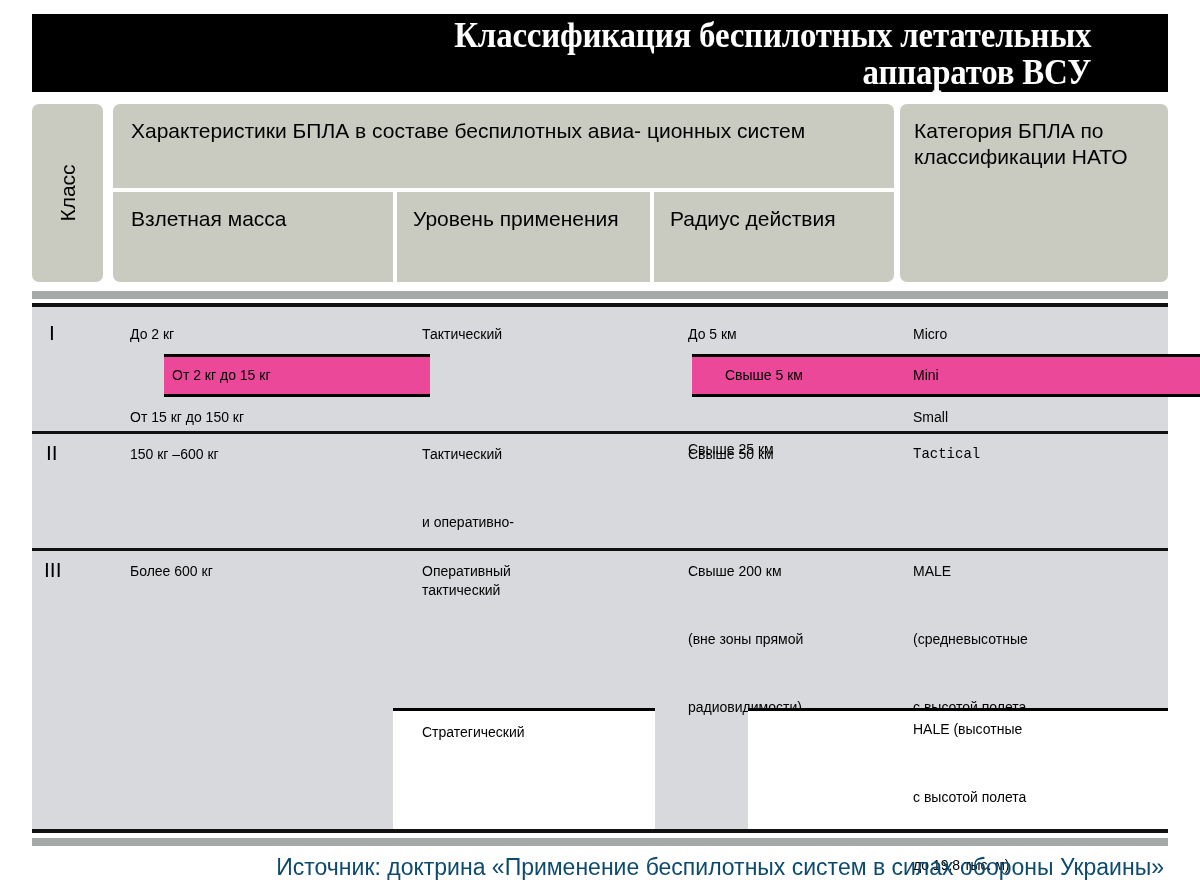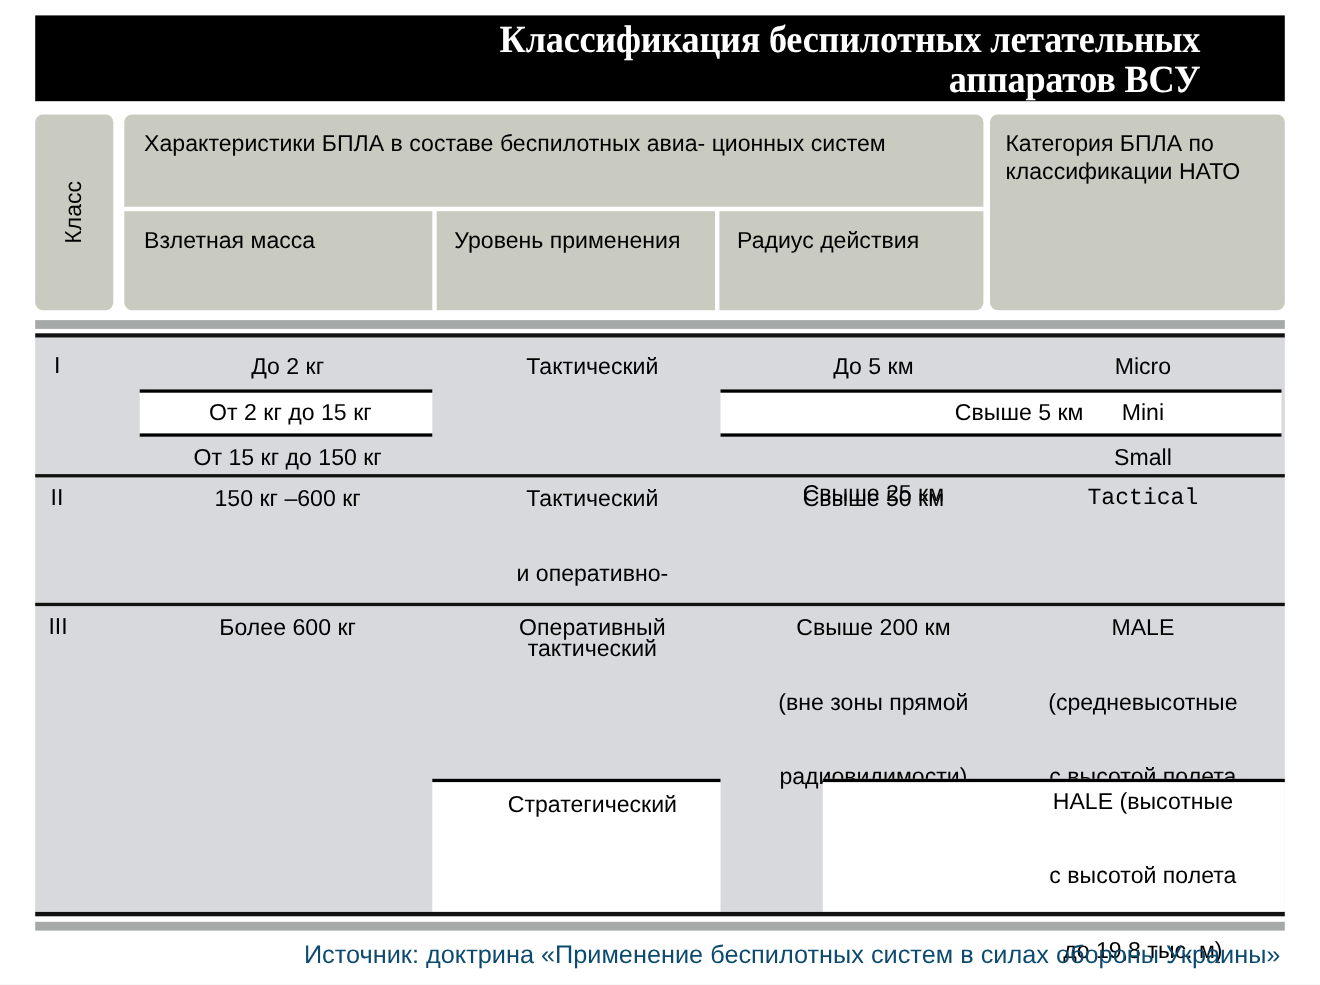--- a/index.html
+++ b/index.html
@@ -160,30 +160,30 @@
     left: 32px;
     top: 307px;
     width: 1136px;
     height: 522px;
     background: #d8d9dc;
   }
 
   .cellbox {
     position: absolute;
     box-sizing: border-box;
-    font-size: 21px;
+    font-size: 14px;
     line-height: 34px;
     color: #000000;
     white-space: pre-line;
-    text-align: center;
   }
   .white-band {
-    background: #ffffff;
+    background: #ec4899;
     border-top: 3px solid #000000;
     border-bottom: 3px solid #000000;
+    margin-left: 37px;
   }
   .rowline {
     position: absolute;
     background: #111111;
     height: 3px;
   }
 
   
   .roman {
     position: absolute;

